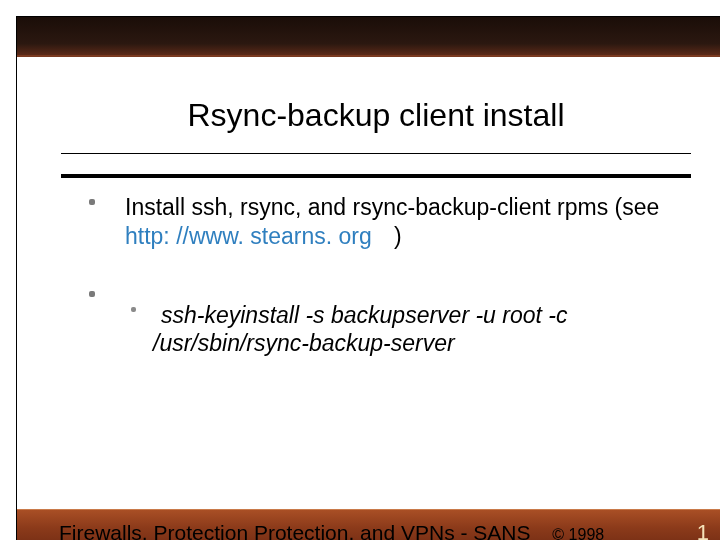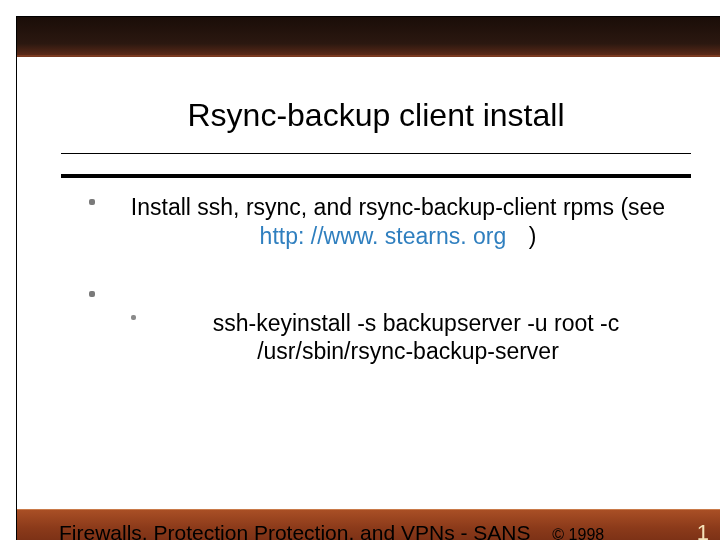--- a/index.html
+++ b/index.html
@@ -48,36 +48,36 @@
     left: 60px;
     right: 40px;
     font-size: 23px;
     line-height: 1.25;
     color: #000;
   }
   .bullet {
     position: relative;
     padding-left: 32px;
     margin-bottom: 18px;
-    text-align: center;
   }
   .bullet::before {
     content: "";
     position: absolute;
     left: 4px;
     top: 14px;
     width: 6px;
     height: 6px;
     background: #7a7a7a;
     border-radius: 2px;
   }
   .sub-bullet {
     position: relative;
     padding-left: 36px;
-    margin-top: 16px;
+    margin-top: 8px;
+    font-style: italic;
   }
   .sub-bullet::before {
     content: "";
     position: absolute;
     left: 14px;
     top: 14px;
     width: 5px;
     height: 5px;
     background: #8a8a8a;
     border-radius: 2px;

